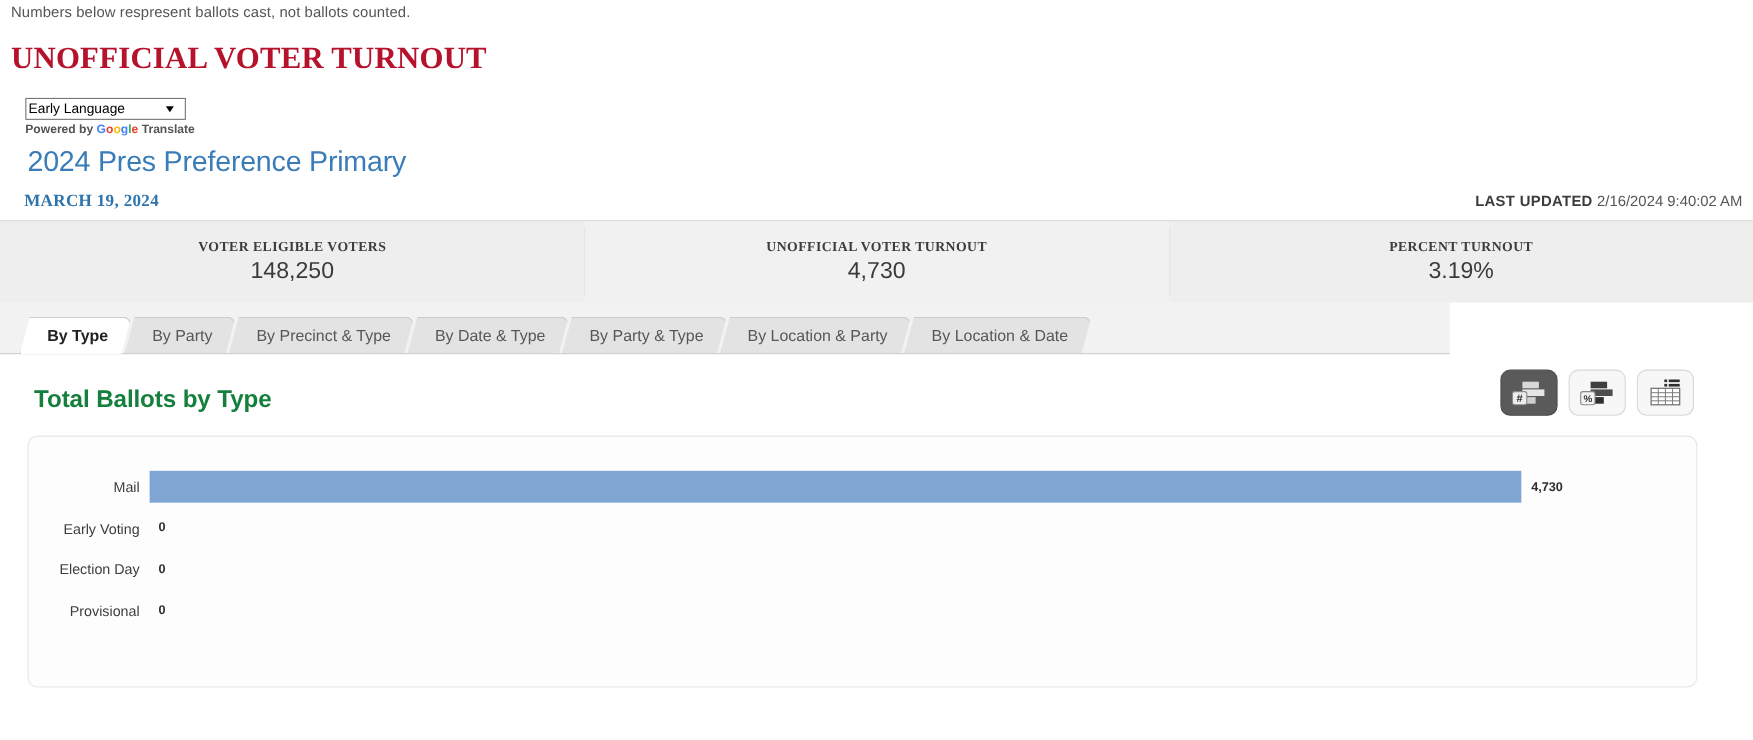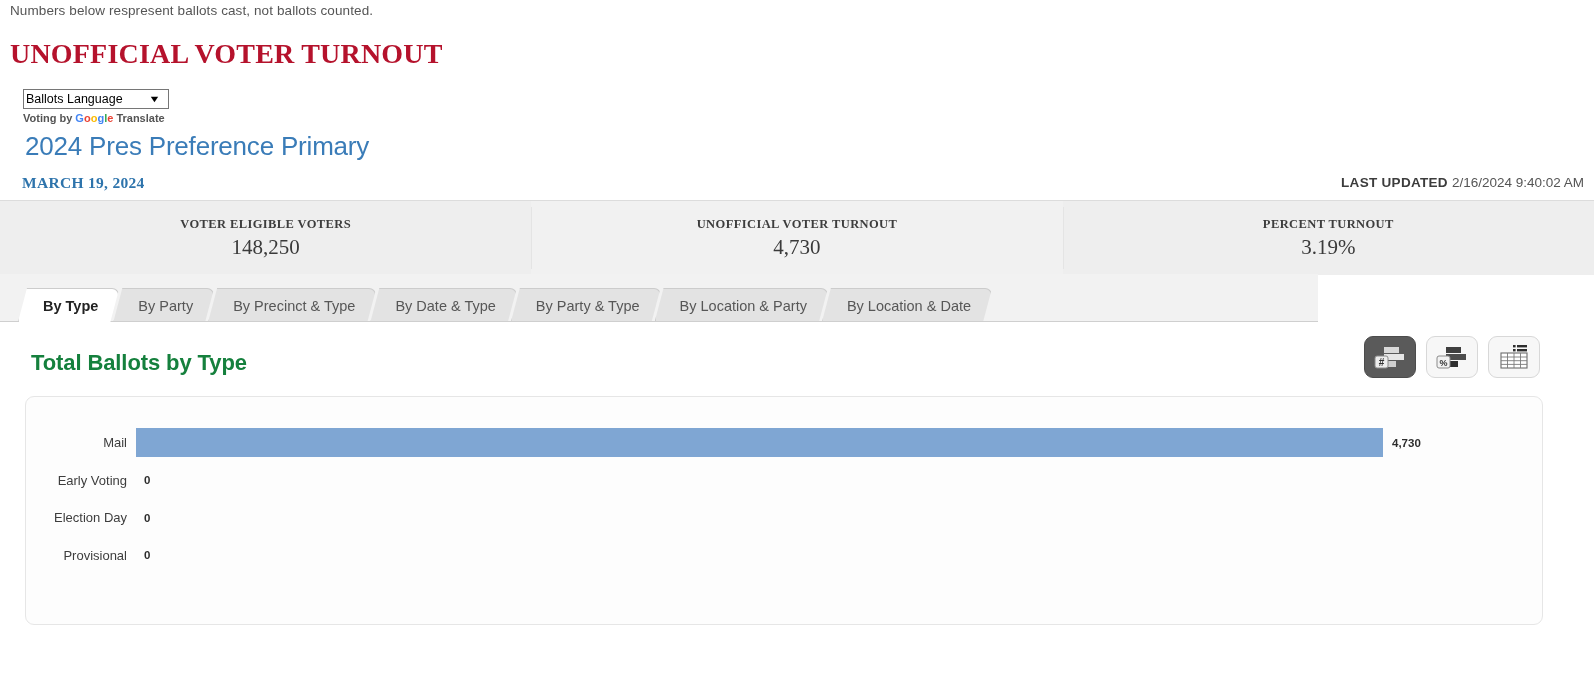--- a/index.html
+++ b/index.html
@@ -148,21 +148,21 @@
     font-size: 12.5px;
     font-weight: bold;
     color: #3d3d3d;
     letter-spacing: .4px;
     font-family: "Liberation Serif", serif;
   }
   .stat-value {
     margin-top: 3px;
     font-size: 21px;
     color: #3a3a3a;
-    font-family: Liberation Serif, serif;
+    font-family: Liberation Sans, sans-serif;
   }
 
   
   .tabbar {
     position: absolute;
     left: 0;
     top: 274px;
     width: 1318px;
     height: 48px;
     background: #f2f2f2;
@@ -296,25 +296,25 @@
 </style>
 </head>
 <body>
 
 <div class="top-note">Numbers below respresent ballots cast, not ballots counted.</div>
 
 <div class="headline">UNOFFICIAL VOTER TURNOUT</div>
 
 <div class="gt-wrap">
   <div class="gt-select">
-    <span>Ballots Language</span>
+    <span>Early Language</span>
     <span class="caret">▼</span>
   </div>
   <div class="gt-powered">
-    <span>Voting by</span>
+    <span>Powered by</span>
     <span class="g-logo"><span class="g-blue">G</span><span class="g-red">o</span><span class="g-yellow">o</span><span class="g-blue">g</span><span class="g-green">l</span><span class="g-red">e</span></span>
     <span>Translate</span>
   </div>
 </div>
 
 <div class="election-title">2024 Pres Preference Primary</div>
 <div class="election-date">MARCH 19, 2024</div>
 <div class="last-updated">
   <span class="lu-label">LAST UPDATED</span><span class="lu-value">2/16/2024 9:40:02 AM</span>
 </div>

